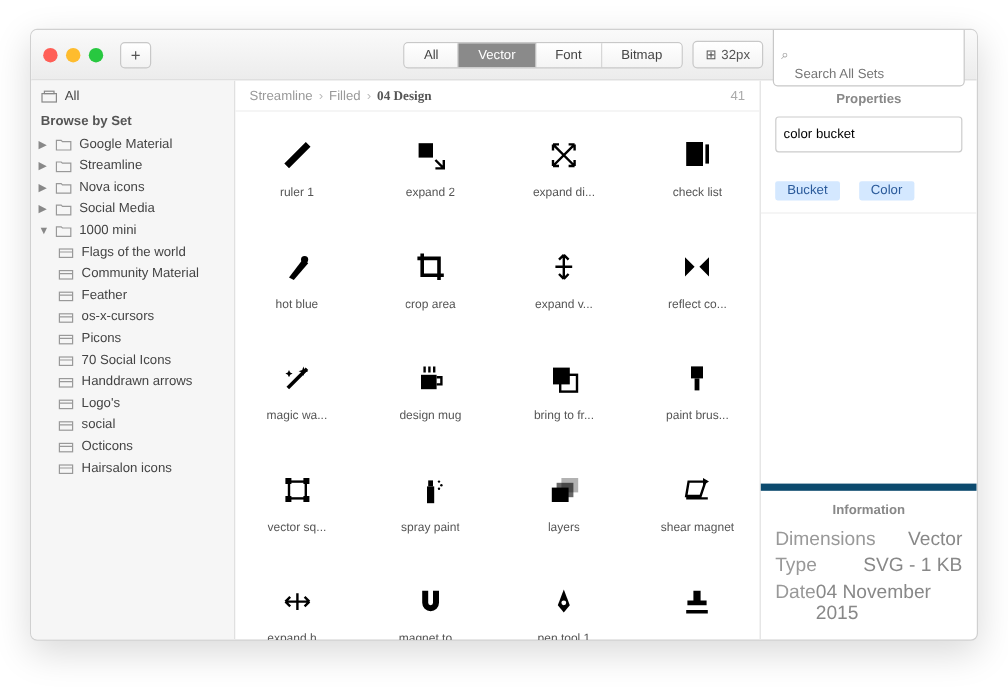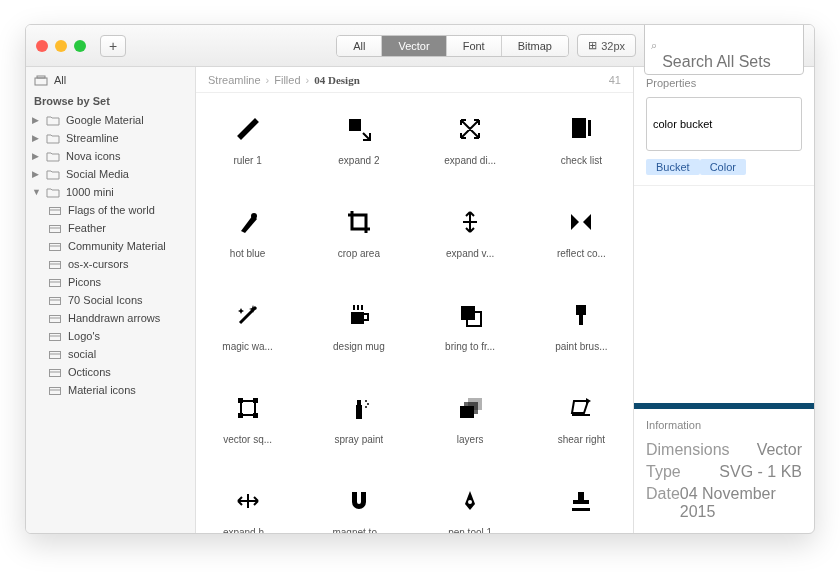--- a/index.html
+++ b/index.html
@@ -9,21 +9,21 @@
 .traffic { display: flex; gap: 7px; margin-right: 6px; }
 .dot { width: 12px; height: 12px; border-radius: 50%; }
 .dot.r { background: #ff5f57; } .dot.y { background: #febc2e; } .dot.g { background: #28c840; }
 .chip-btn { width: 26px; height: 22px; border: 1px solid #c8c8c8; border-radius: 4px; background: linear-gradient(#fff,#f2f2f2); display: flex; align-items: center; justify-content: center; font-size: 14px; color: #555; cursor: pointer; }
 .seg { display: flex; border: 1px solid #c8c8c8; border-radius: 4px; overflow: hidden; margin-left: auto; }
 .seg div { padding: 4px 16px; font-size: 11px; color: #444; background: linear-gradient(#fff,#f4f4f4); border-right: 1px solid #d0d0d0; cursor: pointer; }
 .seg div:last-child { border-right: none; }
 .seg div.active { background: #8a8a8a; color: #fff; }
 .px-chip { padding: 4px 10px; border: 1px solid #c8c8c8; border-radius: 4px; background: linear-gradient(#fff,#f4f4f4); font-size: 11px; color: #555; display: flex; align-items: center; gap: 4px; cursor: pointer; }
 .search-top { flex: 0 0 160px; display: flex; align-items: center; gap: 5px; padding: 3px 6px; border: 1px solid #c8c8c8; border-radius: 4px; background: #fff; }
-.search-top input { border: none; outline: none; font-size: 16px; width: 100%; background: transparent; margin-top: 33px; }
+.search-top input { border: none; outline: none; font-size: 11px; width: 100%; background: transparent; margin-top: 33px; }
 .body { flex: 1; display: flex; overflow: hidden; }
 .sidebar { width: 170px; background: #f6f6f6; border-right: 1px solid #e0e0e0; overflow-y: auto; padding-top: 4px; }
 .side-item { display: flex; align-items: center; gap: 6px; padding: 3px 8px 3px 6px; color: #444; cursor: pointer; white-space: nowrap; }
 .side-item.head { padding-left: 8px; }
 .side-item.sub { padding-left: 22px; }
 .side-header { padding: 6px 8px 4px; font-weight: 600; color: #555; }
 .tri { width: 8px; display: inline-block; color: #888; font-size: 9px; }
 .folder-icon, .box-icon, .all-icon { width: 14px; height: 11px; display: inline-block; }
 .folder-icon svg, .box-icon svg, .all-icon svg { width: 100%; height: 100%; }
 .main { flex: 1; display: flex; flex-direction: column; border-right: 1px solid #e0e0e0; overflow: hidden; }
@@ -32,23 +32,23 @@
 .crumbs .cur { color: #555; font-weight: 600; font-family: Liberation Serif, serif; }
 .crumbs .count { margin-left: auto; color: #aaa; }
 .grid { flex: 1; overflow-y: auto; display: grid; grid-template-columns: repeat(4, 1fr); gap: 16px; padding: 6px 4px; align-content: start; }
 .cell { display: flex; flex-direction: column; align-items: center; padding: 6px 4px 10px; cursor: pointer; }
 .thumb { width: 56px; height: 48px; display: flex; align-items: center; justify-content: center; border: 2px solid transparent; border-radius: 3px; }
 .cell.selected .thumb { border-color: #1e90ff; }
 .thumb svg { width: 26px; height: 26px; }
 .cell-label { font-size: 10px; color: #555; margin-top: 2px; max-width: 70px; white-space: nowrap; overflow: hidden; text-overflow: ellipsis; text-align: center; }
 .right { width: 180px; display: flex; flex-direction: column; }
 .panel { padding: 10px 12px; border-bottom: 1px solid #eee; }
-.panel h4 { font-size: 11px; font-weight: 400; color: #888; margin-bottom: 8px; }
-.prop-input { width: 100%; padding: 20px 6px; border: 1px solid #ccc; border-radius: 3px; font-size: 11px; outline: none; margin-bottom: 8px; }
-.tags { display: flex; gap: 0; }
+.panel h4 { font-size: 11px; font-weight: 700; color: #888; margin-bottom: 8px; text-align: center; }
+.prop-input { width: 100%; padding: 8px 6px; border: 1px solid #ccc; border-radius: 3px; font-size: 11px; outline: none; margin-bottom: 8px; }
+.tags { display: flex; gap: 16px; margin-top: 16px; }
 .tag { background: #d4e8ff; color: #2a5a9a; padding: 2px 10px; border-radius: 2px; font-size: 11px; }
 .info-row { display: flex; justify-content: space-between; font-size: 16px; color: #999; padding: 2px 0; }
 .info-row .v { color: #888; }
 .spacer { flex: 1; }
 </style>
 </head>
 <body>
 
 <div class="window">
   <div class="titlebar">
@@ -127,34 +127,34 @@
                 <rect x="1.5" y="2.5" width="11" height="7" fill="none" stroke="#999"></rect>
                 <line x1="1.5" y1="5" x2="12.5" y2="5" stroke="#999"></line>
               </svg></span>
             <span>Flags of the world</span>
           </div>
           <div class="side-item sub">
             <span class="box-icon"><svg viewBox="0 0 14 11">
                 <rect x="1.5" y="2.5" width="11" height="7" fill="none" stroke="#999"></rect>
                 <line x1="1.5" y1="5" x2="12.5" y2="5" stroke="#999"></line>
               </svg></span>
+            <span>Community Material</span>
+          </div>
+          <div class="side-item sub">
+            <span class="box-icon"><svg viewBox="0 0 14 11">
+                <rect x="1.5" y="2.5" width="11" height="7" fill="none" stroke="#999"></rect>
+                <line x1="1.5" y1="5" x2="12.5" y2="5" stroke="#999"></line>
+              </svg></span>
             <span>Feather</span>
           </div>
           <div class="side-item sub">
             <span class="box-icon"><svg viewBox="0 0 14 11">
                 <rect x="1.5" y="2.5" width="11" height="7" fill="none" stroke="#999"></rect>
                 <line x1="1.5" y1="5" x2="12.5" y2="5" stroke="#999"></line>
               </svg></span>
-            <span>Community Material</span>
-          </div>
-          <div class="side-item sub">
-            <span class="box-icon"><svg viewBox="0 0 14 11">
-                <rect x="1.5" y="2.5" width="11" height="7" fill="none" stroke="#999"></rect>
-                <line x1="1.5" y1="5" x2="12.5" y2="5" stroke="#999"></line>
-              </svg></span>
             <span>os-x-cursors</span>
           </div>
           <div class="side-item sub">
             <span class="box-icon"><svg viewBox="0 0 14 11">
                 <rect x="1.5" y="2.5" width="11" height="7" fill="none" stroke="#999"></rect>
                 <line x1="1.5" y1="5" x2="12.5" y2="5" stroke="#999"></line>
               </svg></span>
             <span>Picons</span>
           </div>
           <div class="side-item sub">
@@ -190,21 +190,21 @@
                 <rect x="1.5" y="2.5" width="11" height="7" fill="none" stroke="#999"></rect>
                 <line x1="1.5" y1="5" x2="12.5" y2="5" stroke="#999"></line>
               </svg></span>
             <span>Octicons</span>
           </div>
           <div class="side-item sub">
             <span class="box-icon"><svg viewBox="0 0 14 11">
                 <rect x="1.5" y="2.5" width="11" height="7" fill="none" stroke="#999"></rect>
                 <line x1="1.5" y1="5" x2="12.5" y2="5" stroke="#999"></line>
               </svg></span>
-            <span>Material icons</span>
+            <span>Hairsalon icons</span>
           </div>
         </div>
     </div>
 
     <div class="main">
       <div class="crumbs">
         <span>Streamline</span>
         <span class="sep">›</span>
         <span>Filled</span>
         <span class="sep">›</span>
@@ -350,21 +350,21 @@
             </div>
             <div class="cell-label">layers</div>
           </div>
           <div class="cell">
             <div class="thumb">
               <svg viewBox="0 0 26 26">
                 <path d="M4 20h18 M6 6h14l-4 12H4z" fill="none" stroke="#000" stroke-width="2"></path>
                 <path d="M18 3l5 3-5 3" fill="#000"></path>
               </svg>
             </div>
-            <div class="cell-label">shear right</div>
+            <div class="cell-label">shear magnet</div>
           </div>
           <div class="cell">
             <div class="thumb">
               <svg viewBox="0 0 26 26">
                 <path d="M3 13h20 M3 13l4-4 M3 13l4 4 M23 13l-4-4 M23 13l-4 4 M13 6v14" stroke="#000" stroke-width="2" fill="none"></path>
               </svg>
             </div>
             <div class="cell-label">expand h...</div>
           </div>
           <div class="cell">

